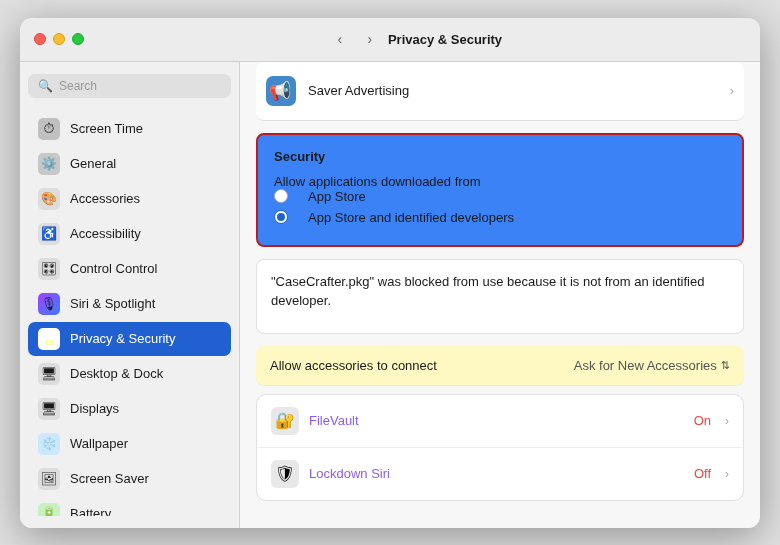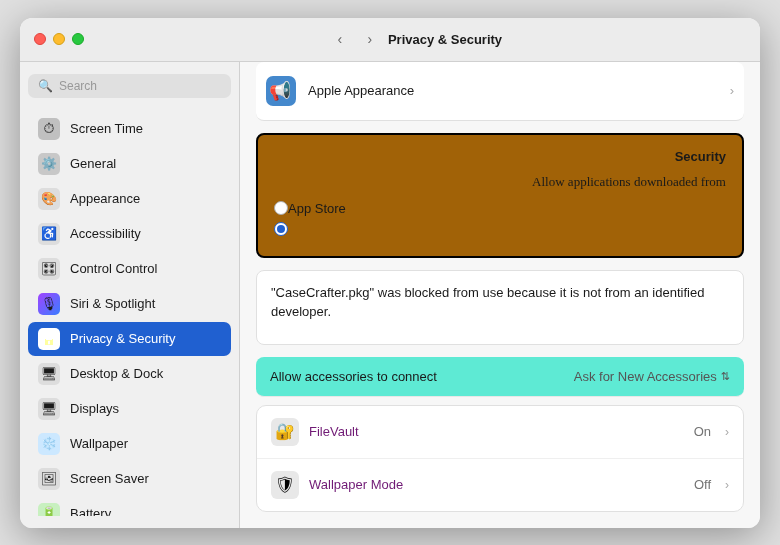--- a/index.html
+++ b/index.html
@@ -174,43 +174,41 @@
       flex: 1;
       font-size: 13px;
       color: #1a1a1a;
     }
     .list-row-chevron {
       color: #aaa;
       font-size: 13px;
     }
     
     .security-box {
-      border: 2px solid #000000;
+      border: 2px solid #b91c1c;
       border-radius: 8px;
       padding: 14px 16px;
       margin-bottom: 12px;
-      background: #a16207;
-      text-align: right;
+      background: #3b82f6;
     }
     .security-title {
       font-size: 13px;
       font-weight: 700;
       color: #1a1a1a;
       margin-bottom: 10px;
     }
     .security-subtitle {
       font-size: 13px;
       color: #1a1a1a;
-      margin-bottom: 11px;
-      font-family: Liberation Serif, serif;
+      margin-bottom: 0;
     }
     .radio-option {
       display: flex;
       align-items: center;
-      gap: 0;
+      gap: 20px;
       margin-bottom: 6px;
       font-size: 13px;
       color: #1a1a1a;
     }
     .radio-circle {
       width: 14px;
       height: 14px;
       border-radius: 50%;
       border: 1.5px solid #aaa;
       background: white;
@@ -252,21 +250,21 @@
       font-size: 13px;
       cursor: pointer;
       color: #1a1a1a;
     }
     
     .pref-row {
       display: flex;
       align-items: center;
       padding: 12px 14px;
       border-bottom: 1px solid #e8e8e8;
-      background: #5eead4;
+      background: #fef9c3;
       border-radius: 8px;
       margin-bottom: 8px;
     }
     .pref-row-label {
       flex: 1;
       font-size: 13px;
       color: #1a1a1a;
     }
     .pref-row-value {
       font-size: 13px;
@@ -282,25 +280,25 @@
       height: 28px;
       border-radius: 6px;
       display: flex;
       align-items: center;
       justify-content: center;
       font-size: 16px;
     }
     .pref-icon-label {
       flex: 1;
       font-size: 13px;
-      color: #701a75;
+      color: #8b5cf6;
     }
     .pref-icon-status {
       font-size: 13px;
-      color: #737373;
+      color: #ef4444;
     }
     .pref-icon-chevron {
       color: #aaa;
       font-size: 12px;
       margin-left: 4px;
     }
     .grouped-rows {
       background: white;
       border-radius: 10px;
       border: 1px solid #e0e0e0;
@@ -349,21 +347,21 @@
         <div class="sidebar-item">
           <div class="item-icon" style="background:#c0c0c0;">⏱</div>
           <span>Screen Time</span>
         </div>
         <div class="sidebar-item">
           <div class="item-icon" style="background:#c8c8c8; font-size:13px;">⚙️</div>
           <span>General</span>
         </div>
         <div class="sidebar-item">
           <div class="item-icon" style="background:#ddd; font-size:13px;">🎨</div>
-          <span>Appearance</span>
+          <span>Accessories</span>
         </div>
         <div class="sidebar-item">
           <div class="item-icon" style="background:#ddd; font-size:13px;">♿</div>
           <span>Accessibility</span>
         </div>
         <div class="sidebar-item">
           <div class="item-icon" style="background:#ddd; font-size:13px;">🎛</div>
           <span>Control Control</span>
         </div>
         <div class="sidebar-item">
@@ -395,35 +393,36 @@
           <span>Battery</span>
         </div>
       </div>
     </div>
 
     <div class="right-panel">
       <div class="content-area">
 
         <div class="list-row">
           <div class="list-row-icon" style="background:#4488cc; color:white;">📢</div>
-          <span class="list-row-label">Apple Appearance</span>
+          <span class="list-row-label">Saver Advertising</span>
           <span class="list-row-chevron">›</span>
         </div>
 
         <div class="security-box">
           <div class="security-title">Security</div>
           <div class="security-subtitle">Allow applications downloaded from</div>
           <div class="radio-option">
             <div class="radio-circle"></div>
             <span>App Store</span>
           </div>
           <div class="radio-option">
             <div class="radio-circle selected">
               <div class="radio-inner"></div>
             </div>
+            <span>App Store and identified developers</span>
           </div>
         </div>
 
         <div class="blocked-msg">
           <div style="overflow: hidden;">
             <div class="blocked-text">"CaseCrafter.pkg" was blocked from use because it is not from an identified developer.</div>
           </div>
         </div>
 
         <div class="pref-row">
@@ -434,21 +433,21 @@
 
         <div class="grouped-rows">
           <div class="grouped-row">
             <div class="pref-icon" style="background:#e8e8e8;">🔐</div>
             <span class="pref-icon-label">FileVault</span>
             <span class="pref-icon-status">On</span>
             <span class="pref-icon-chevron">›</span>
           </div>
           <div class="grouped-row">
             <div class="pref-icon" style="background:#e8e8e8;">🛡</div>
-            <span class="pref-icon-label">Wallpaper Mode</span>
+            <span class="pref-icon-label">Lockdown Siri</span>
             <span class="pref-icon-status">Off</span>
             <span class="pref-icon-chevron">›</span>
           </div>
         </div>
       </div>
     </div>
   </div>
 </div>
 
 </body></html>

